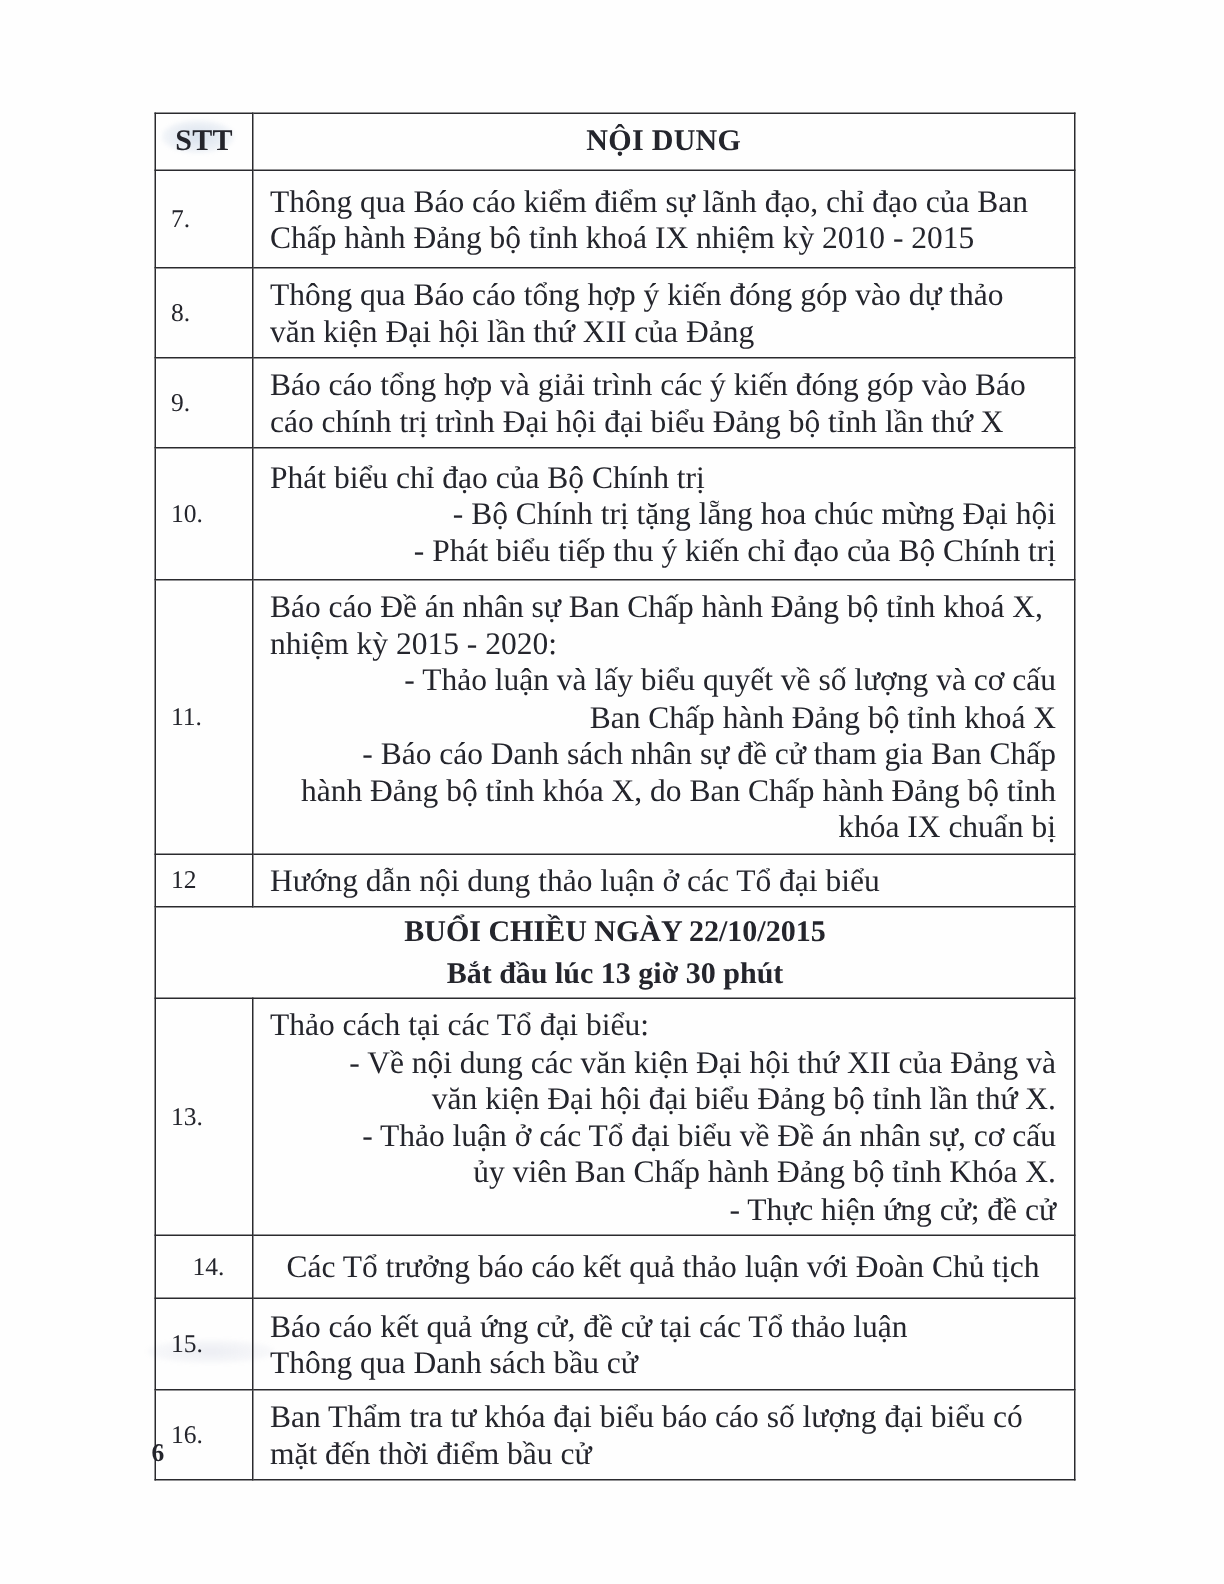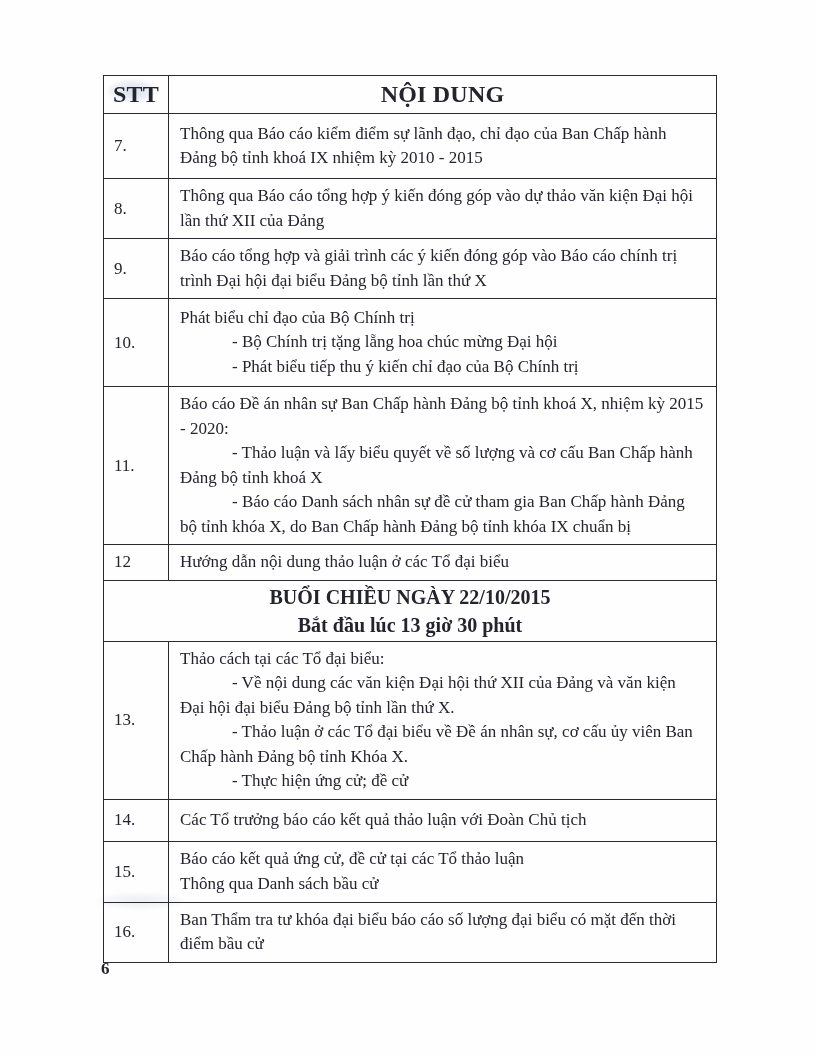--- a/index.html
+++ b/index.html
@@ -49,39 +49,39 @@
     width: 613px;
     border-collapse: collapse;
     table-layout: fixed;
   }
   table.agenda th,
   table.agenda td {
     border: 1.6px solid var(--border-color);
   }
   tr.header-row { height: 38px; }
   th.col-num, th.col-content {
-    font-size: 24px;
+    font-size: 20px;
     font-weight: bold;
     text-align: center;
     vertical-align: middle;
     letter-spacing: 0.2px;
     padding: 2px;
   }
   td.num-cell {
     vertical-align: middle;
     font-size: 17px;
     padding: 2px 4px 2px 10px;
   }
   td.content-cell {
     vertical-align: middle;
-    font-size: 17px;
+    font-size: 21px;
     padding: 5px 12px 5px 11px;
   }
   .line { line-height: 24.5px; }
-  .line.indent { text-indent: 52px; }
+  .line.indent { text-indent: 52px; text-align: right; }
   tr.section-row td {
     text-align: center;
     font-weight: bold;
     font-size: 20px;
     vertical-align: middle;
     padding: 2px;
   }
   .section-line { line-height: 28px; }
   .page-number {
     position: absolute;
@@ -158,21 +158,21 @@
         </tr>
         <tr style="height: 150px;">
           <td class="num-cell">13.</td>
           <td class="content-cell">
             <div class="line">Thảo cách tại các Tổ đại biểu:</div>
             <div class="line indent">- Về nội dung các văn kiện Đại hội thứ XII của Đảng và văn kiện Đại hội đại biểu Đảng bộ tỉnh lần thứ X.</div>
             <div class="line indent">- Thảo luận ở các Tổ đại biểu về Đề án nhân sự, cơ cấu ủy viên Ban Chấp hành Đảng bộ tỉnh Khóa X.</div>
             <div class="line indent">- Thực hiện ứng cử; đề cử</div>
           </td>
         </tr>
-        <tr style="height: 42px;">
+        <tr style="height: 42px; text-align: center;">
           <td class="num-cell">14.</td>
           <td class="content-cell">
             <div class="line">Các Tổ trưởng báo cáo kết quả thảo luận với Đoàn Chủ tịch</div>
           </td>
         </tr>
         <tr style="height: 61px;">
           <td class="num-cell">15.</td>
           <td class="content-cell">
             <div class="line">Báo cáo kết quả ứng cử, đề cử tại các Tổ thảo luận</div>
             <div class="line">Thông qua Danh sách bầu cử</div>

